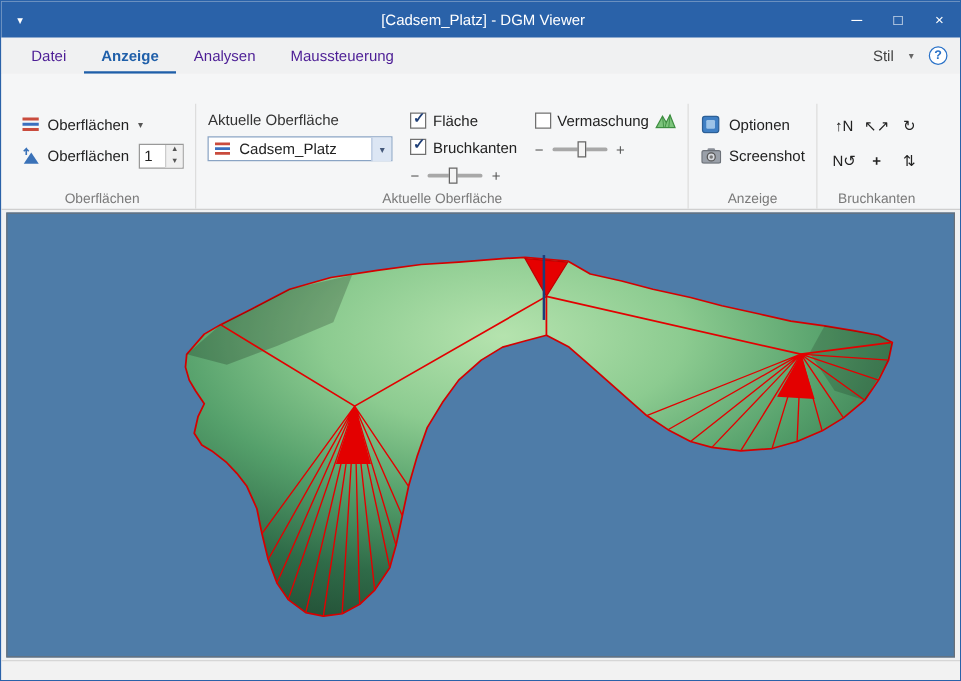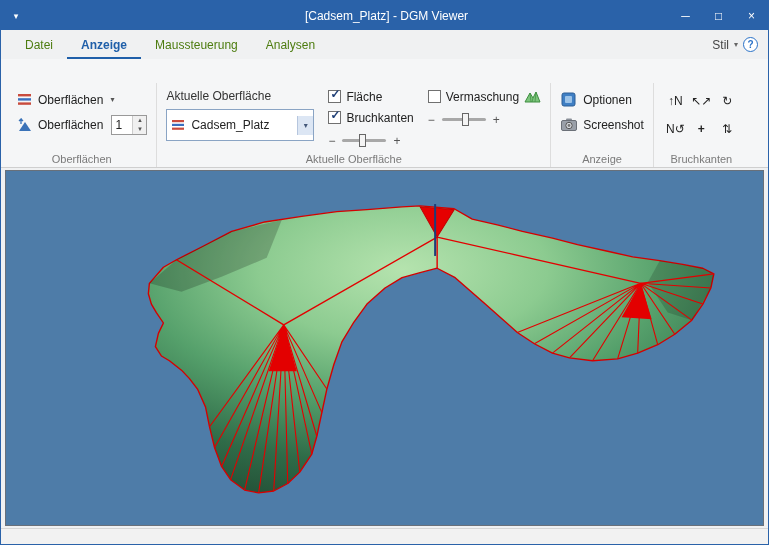--- a/index.html
+++ b/index.html
@@ -14,42 +14,42 @@
     position:relative;overflow:hidden;
   }
   
   .titlebar{flex:0 0 29px;background:#2a62a9;color:#fff;display:flex;align-items:center;position:relative;}
   .tb-menu{width:30px;text-align:center;font-size:9px;color:#fff;cursor:default;}
   .tb-title{position:absolute;left:4px;right:0;text-align:center;font-size:12px;pointer-events:none;}
   .tb-btns{margin-left:auto;display:flex;z-index:2;}
   .tb-btn{width:33px;height:29px;display:flex;align-items:center;justify-content:center;font-size:12px;color:#fff;}
   
   .tabrow{flex:0 0 29px;display:flex;align-items:stretch;background:#f0f1f2;padding:0 8px 0 10px;}
-  .tab{padding:0 14px;display:flex;align-items:center;color:#4d7c0f;cursor:default;}
+  .tab{padding:0 14px;display:flex;align-items:center;color:#4c1d95;cursor:default;}
   .tab.active{color:#1f5fa9;font-weight:bold;box-shadow:inset 0 -2px 0 #1f5fa9;}
-  .tabrow-right{margin-left:auto;display:flex;align-items:center;gap:5px;color:#444;padding-right:2px;}
+  .tabrow-right{margin-left:auto;display:flex;align-items:center;gap:12px;color:#444;padding-right:2px;}
   .stil-caret{font-size:8px;color:#666;}
   .help-circle{width:15px;height:15px;border-radius:50%;border:1px solid #2a72c8;color:#2a72c8;background:#fff;display:flex;align-items:center;justify-content:center;font-size:10px;font-weight:bold;}
   
   .ribbon{flex:0 0 89px;background:#f5f6f7;border-bottom:1px solid #cfcfcf;display:flex;padding:3px 4px 0 6px;}
   .rgroup{position:relative;padding:3px 9px 17px 9px;border-right:1px solid #dddddd;margin-top:21px;}
   .rcaption{position:absolute;bottom:2px;left:0;right:0;text-align:center;font-size:11px;color:#7a7a7a;}
   .rrow{display:flex;align-items:center;gap:5px;height:23px;margin:2px 0;}
   .ricon{display:inline-flex;width:17px;justify-content:center;}
   .caret{font-size:8px;color:#555;margin-left:2px;}
   
   .spin{display:flex;border:1px solid #999;background:#fff;height:20px;margin-left:3px;}
   .spin-val{width:20px;padding:2px 3px;font-size:12px;}
   .spin-btns{display:flex;flex-direction:column;border-left:1px solid #ccc;background:#f0f0f0;}
   .spin-btn{font-size:6px;line-height:9px;width:13px;text-align:center;color:#555;}
   
   .g2{display:flex;gap:14px;}
   .g2-col1{width:148px;display:flex;flex-direction:column;}
   .g2-header{height:20px;display:flex;align-items:center;color:#333;}
-  .combo{display:flex;align-items:center;border:1px solid #8aa4c4;background:#fff;height:32px;padding-left:3px;margin-top:3px;}
+  .combo{display:flex;align-items:center;border:1px solid #8aa4c4;background:#fff;height:20px;padding-left:3px;margin-top:3px;}
   .combo-text{flex:1;padding-left:4px;}
   .combo-btn{width:16px;height:19px;background:#dce6f4;display:flex;align-items:center;justify-content:center;font-size:8px;color:#44587a;border-left:1px solid #b6c6de;}
   .checkcol{display:flex;flex-direction:column;}
   .cbrow{display:flex;align-items:center;gap:5px;height:19px;margin:1px 0;}
   .cb{width:13px;height:13px;border:1px solid #707070;background:#fff;position:relative;flex:0 0 13px;}
   .cb .mark{position:absolute;top:-4px;left:1px;font-size:12px;font-weight:bold;color:#1f3f77;}
   .sliderrow{display:flex;align-items:center;gap:7px;height:19px;margin-top:3px;color:#666;}
   .sl-sign{font-size:12px;color:#555;}
   .sl-track{width:44px;height:3px;background:#a8a8a8;border-radius:2px;position:relative;}
   .sl-handle{position:absolute;top:-5px;width:7px;height:13px;background:#f4f4f4;border:1px solid #666;}
@@ -75,22 +75,22 @@
     <div class="tb-btns">
       <div class="tb-btn">─</div>
       <div class="tb-btn">□</div>
       <div class="tb-btn">×</div>
     </div>
   </div>
 
   <div class="tabrow">
     <div class="tab">Datei</div>
     <div class="tab active">Anzeige</div>
+    <div class="tab">Analysen</div>
     <div class="tab">Maussteuerung</div>
-    <div class="tab">Analysen</div>
     <div class="tabrow-right">
       <span>Stil</span>
       <span class="stil-caret">▾</span>
       <span class="help-circle">?</span>
     </div>
   </div>
 
   <div class="ribbon">
 
     <div class="rgroup">

